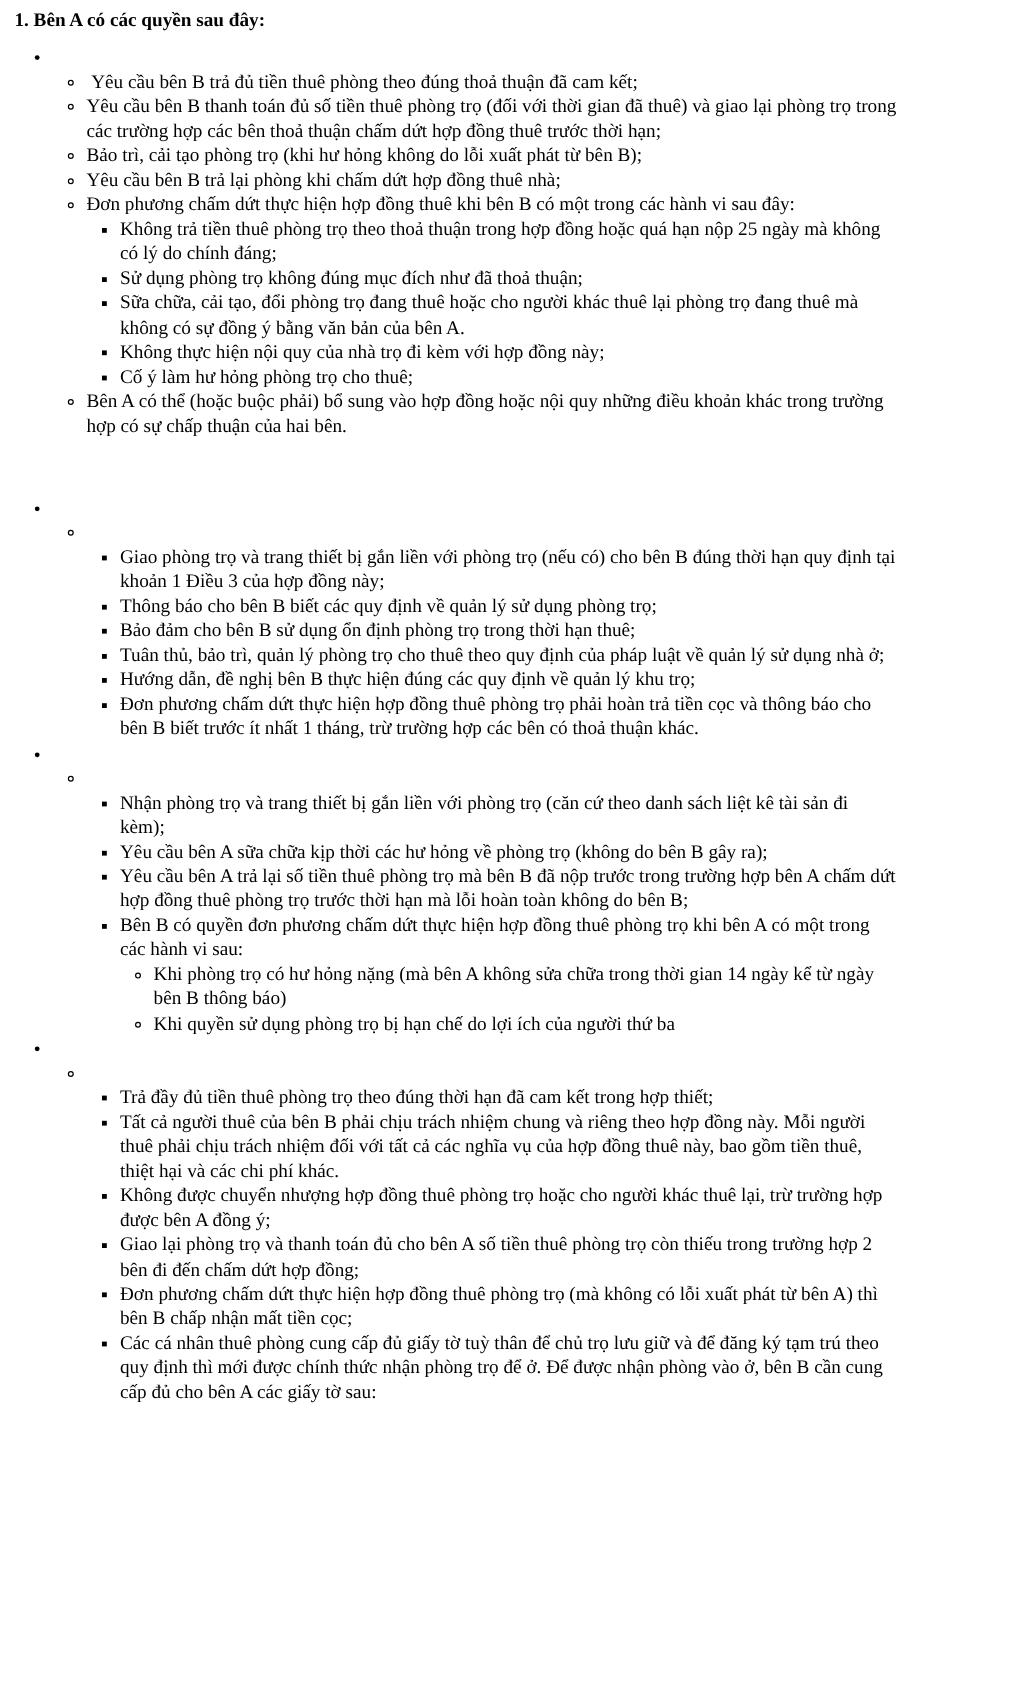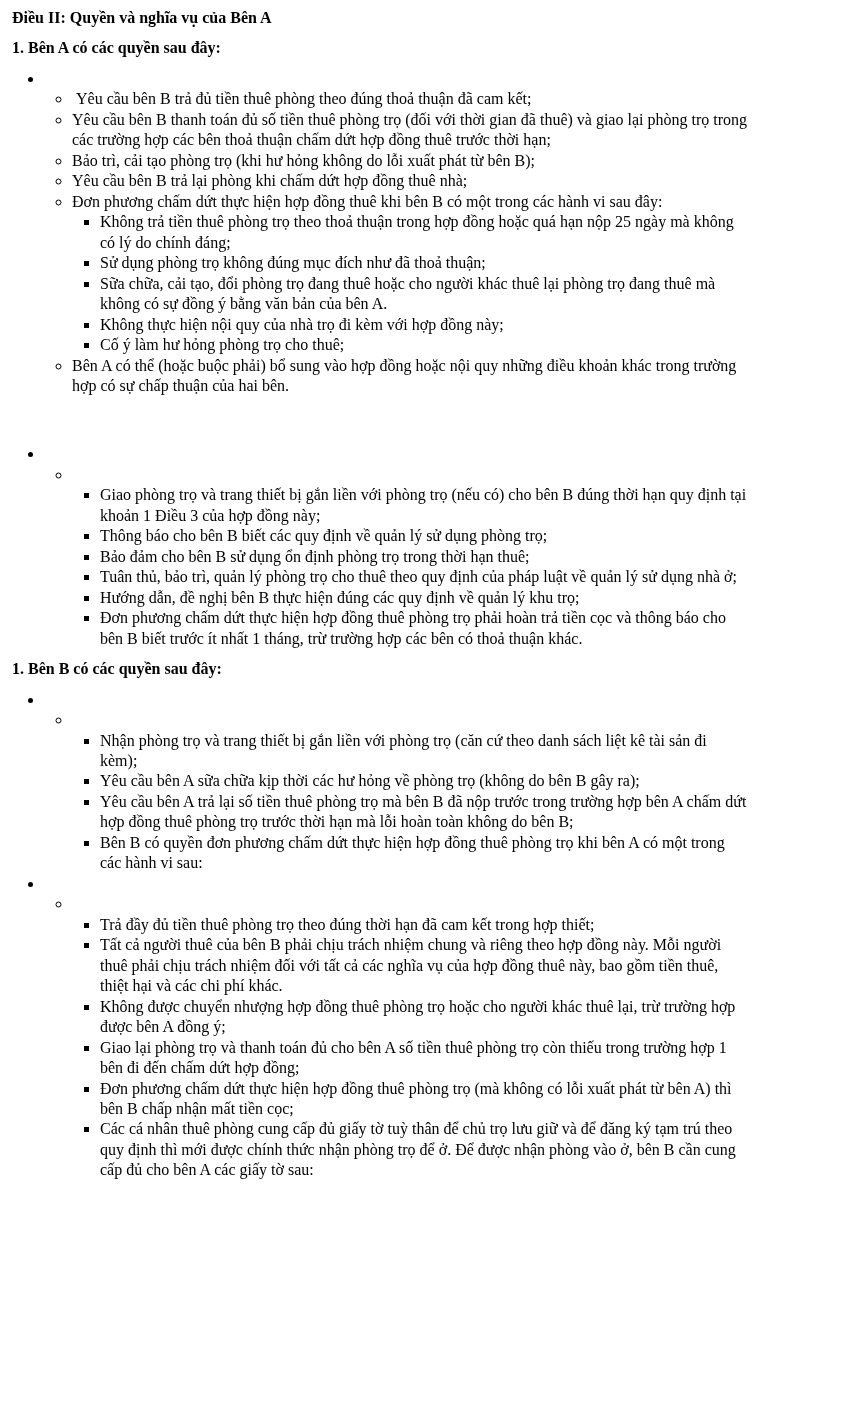--- a/index.html
+++ b/index.html
@@ -24,21 +24,20 @@
   .doc ul ul ul { list-style-type: square; }
   .doc ul ul ul ul { list-style-type: circle; }
   .doc li { margin: 0; padding: 0; }
   .doc li > span { white-space: pre-wrap; }
   .spacer { width: 100%; }
 </style>
 </head>
 <body>
 
 <div class="doc">
-    <h3>Điều II: Quyền và nghĩa vụ của Bên A</h3>
     <h3>1. Bên A có các quyền sau đây:</h3>
     <ul>
       <li><span>&nbsp;</span><ul>
           <li><span>&nbsp;Yêu cầu bên B trả đủ tiền thuê phòng theo đúng thoả thuận đã cam kết;</span></li>
           <li><span>Yêu cầu bên B thanh toán đủ số tiền thuê phòng trọ (đối với thời gian đã thuê) và giao lại phòng trọ trong các trường hợp các bên thoả thuận chấm dứt hợp đồng thuê trước thời hạn;</span></li>
           <li><span>Bảo trì, cải tạo phòng trọ (khi hư hỏng không do lỗi xuất phát từ bên B);</span></li>
           <li><span>Yêu cầu bên B trả lại phòng khi chấm dứt hợp đồng thuê nhà;</span></li>
           <li><span>Đơn phương chấm dứt thực hiện hợp đồng thuê khi bên B có một trong các hành vi sau đây:</span><ul>
               <li><span>Không trả tiền thuê phòng trọ theo thoả thuận trong hợp đồng hoặc quá hạn nộp 25 ngày mà không có lý do chính đáng;</span></li>
               <li><span>Sử dụng phòng trọ không đúng mục đích như đã thoả thuận;</span></li>
@@ -55,36 +54,38 @@
           <li><span>&nbsp;</span><ul>
               <li><span>Giao phòng trọ và trang thiết bị gắn liền với phòng trọ (nếu có) cho bên B đúng thời hạn quy định tại khoản 1 Điều 3 của hợp đồng này;</span></li>
               <li><span>Thông báo cho bên B biết các quy định về quản lý sử dụng phòng trọ;</span></li>
               <li><span>Bảo đảm cho bên B sử dụng ổn định phòng trọ trong thời hạn thuê;</span></li>
               <li><span>Tuân thủ, bảo trì, quản lý phòng trọ cho thuê theo quy định của pháp luật về quản lý sử dụng nhà ở;</span></li>
               <li><span>Hướng dẫn, đề nghị bên B thực hiện đúng các quy định về quản lý khu trọ;</span></li>
               <li><span>Đơn phương chấm dứt thực hiện hợp đồng thuê phòng trọ phải hoàn trả tiền cọc và thông báo cho bên B biết trước ít nhất 1 tháng, trừ trường hợp các bên có thoả thuận khác.</span></li>
             </ul></li>
         </ul></li>
     </ul>
-    <h3>1. Bên B có các quyền sau đây:</h3>
     <ul>
       <li><span>&nbsp;</span><ul>
           <li><span>&nbsp;</span><ul>
               <li><span>Nhận phòng trọ và trang thiết bị gắn liền với phòng trọ (căn cứ theo danh sách liệt kê tài sản đi kèm);</span></li>
               <li><span>Yêu cầu bên A sữa chữa kịp thời các hư hỏng về phòng trọ (không do bên B gây ra);</span></li>
               <li><span>Yêu cầu bên A trả lại số tiền thuê phòng trọ mà bên B đã nộp trước trong trường hợp bên A chấm dứt hợp đồng thuê phòng trọ trước thời hạn mà lỗi hoàn toàn không do bên B;</span></li>
-              <li><span>Bên B có quyền đơn phương chấm dứt thực hiện hợp đồng thuê phòng trọ khi bên A có một trong các hành vi sau:</span></li>
+              <li><span>Bên B có quyền đơn phương chấm dứt thực hiện hợp đồng thuê phòng trọ khi bên A có một trong các hành vi sau:</span><ul>
+                  <li><span>Khi phòng trọ có hư hỏng nặng (mà bên A không sửa chữa trong thời gian 14 ngày kể từ ngày bên B thông báo)</span></li>
+                  <li><span>Khi quyền sử dụng phòng trọ bị hạn chế do lợi ích của người thứ ba</span></li>
+                </ul></li>
             </ul></li>
         </ul></li>
     </ul>
     <ul>
       <li><span>&nbsp;</span><ul>
           <li><span>&nbsp;</span><ul>
               <li><span>Trả đầy đủ tiền thuê phòng trọ theo đúng thời hạn đã cam kết trong hợp thiết;</span></li>
               <li><span>Tất cả người thuê của bên B phải chịu trách nhiệm chung và riêng theo hợp đồng này. Mỗi người thuê phải chịu trách nhiệm đối với tất cả các nghĩa vụ của hợp đồng thuê này, bao gồm tiền thuê, thiệt hại và các chi phí khác.</span></li>
               <li><span>Không được chuyển nhượng hợp đồng thuê phòng trọ hoặc cho người khác thuê lại, trừ trường hợp được bên A đồng ý;</span></li>
-              <li><span>Giao lại phòng trọ và thanh toán đủ cho bên A số tiền thuê phòng trọ còn thiếu trong trường hợp 1 bên đi đến chấm dứt hợp đồng;</span></li>
+              <li><span>Giao lại phòng trọ và thanh toán đủ cho bên A số tiền thuê phòng trọ còn thiếu trong trường hợp 2 bên đi đến chấm dứt hợp đồng;</span></li>
               <li><span>Đơn phương chấm dứt thực hiện hợp đồng thuê phòng trọ (mà không có lỗi xuất phát từ bên A) thì bên B chấp nhận mất tiền cọc;</span></li>
               <li><span>Các cá nhân thuê phòng cung cấp đủ giấy tờ tuỳ thân để chủ trọ lưu giữ và để đăng ký tạm trú theo quy định thì mới được chính thức nhận phòng trọ để ở. Để được nhận phòng vào ở, bên B cần cung cấp đủ cho bên A các giấy tờ sau:</span></li>
             </ul></li>
         </ul></li>
     </ul>
   </div>
 
 </body></html>

